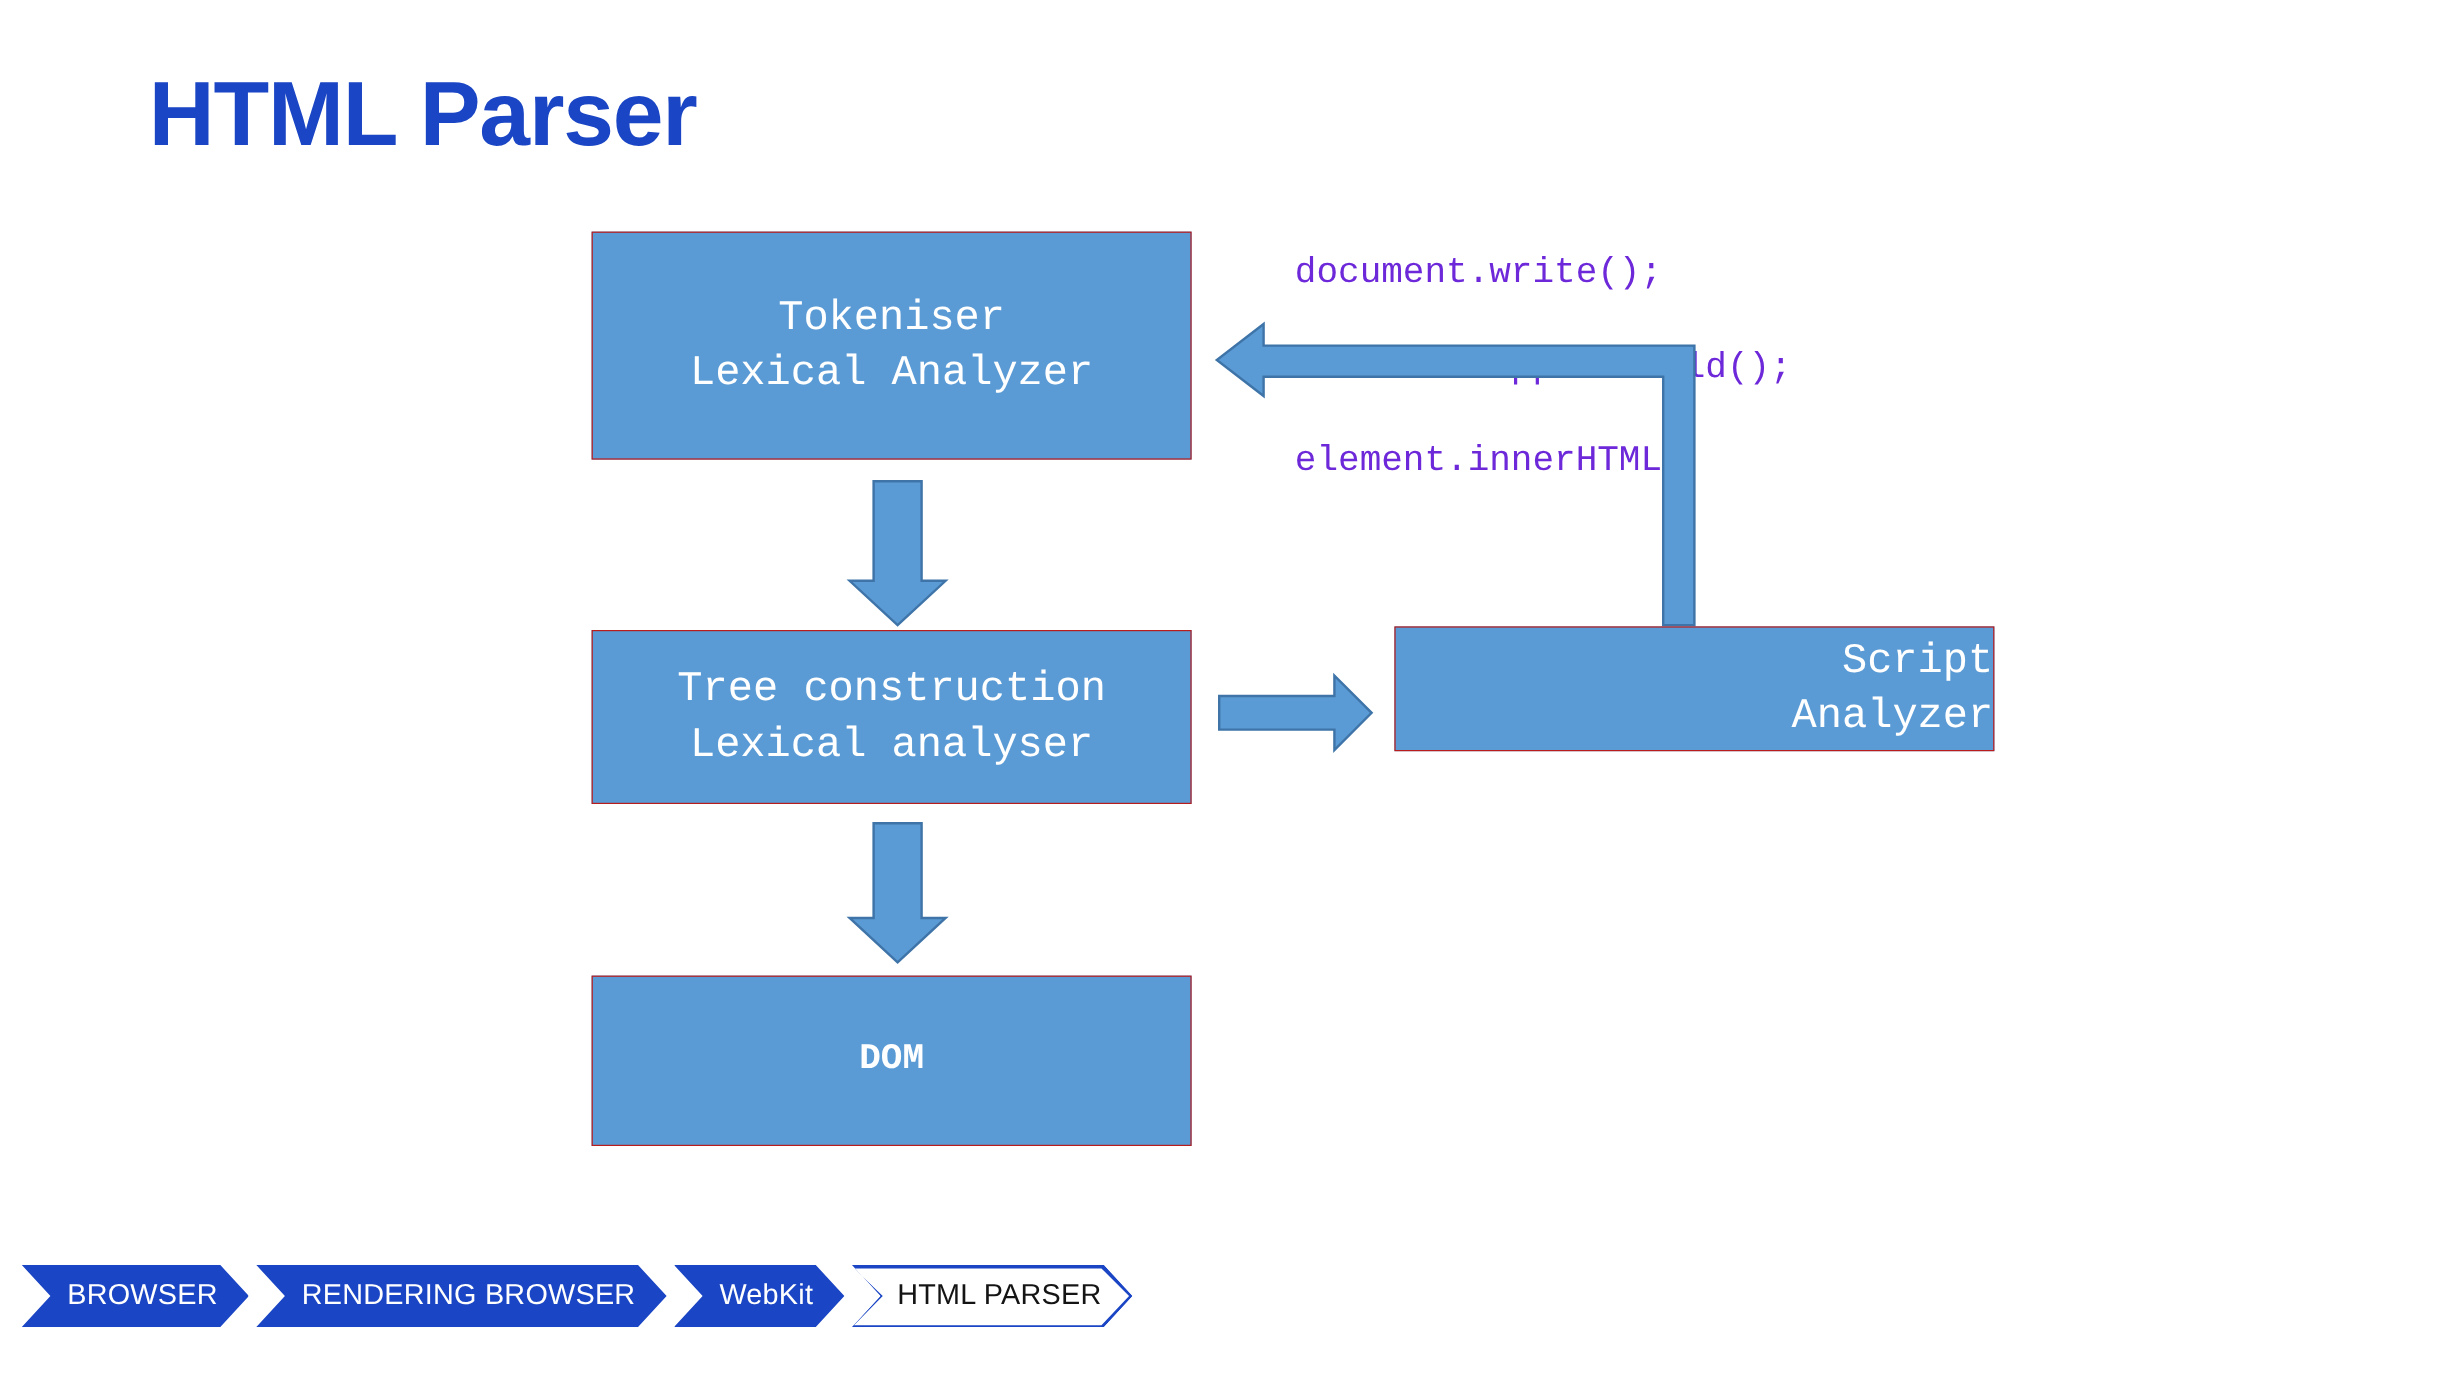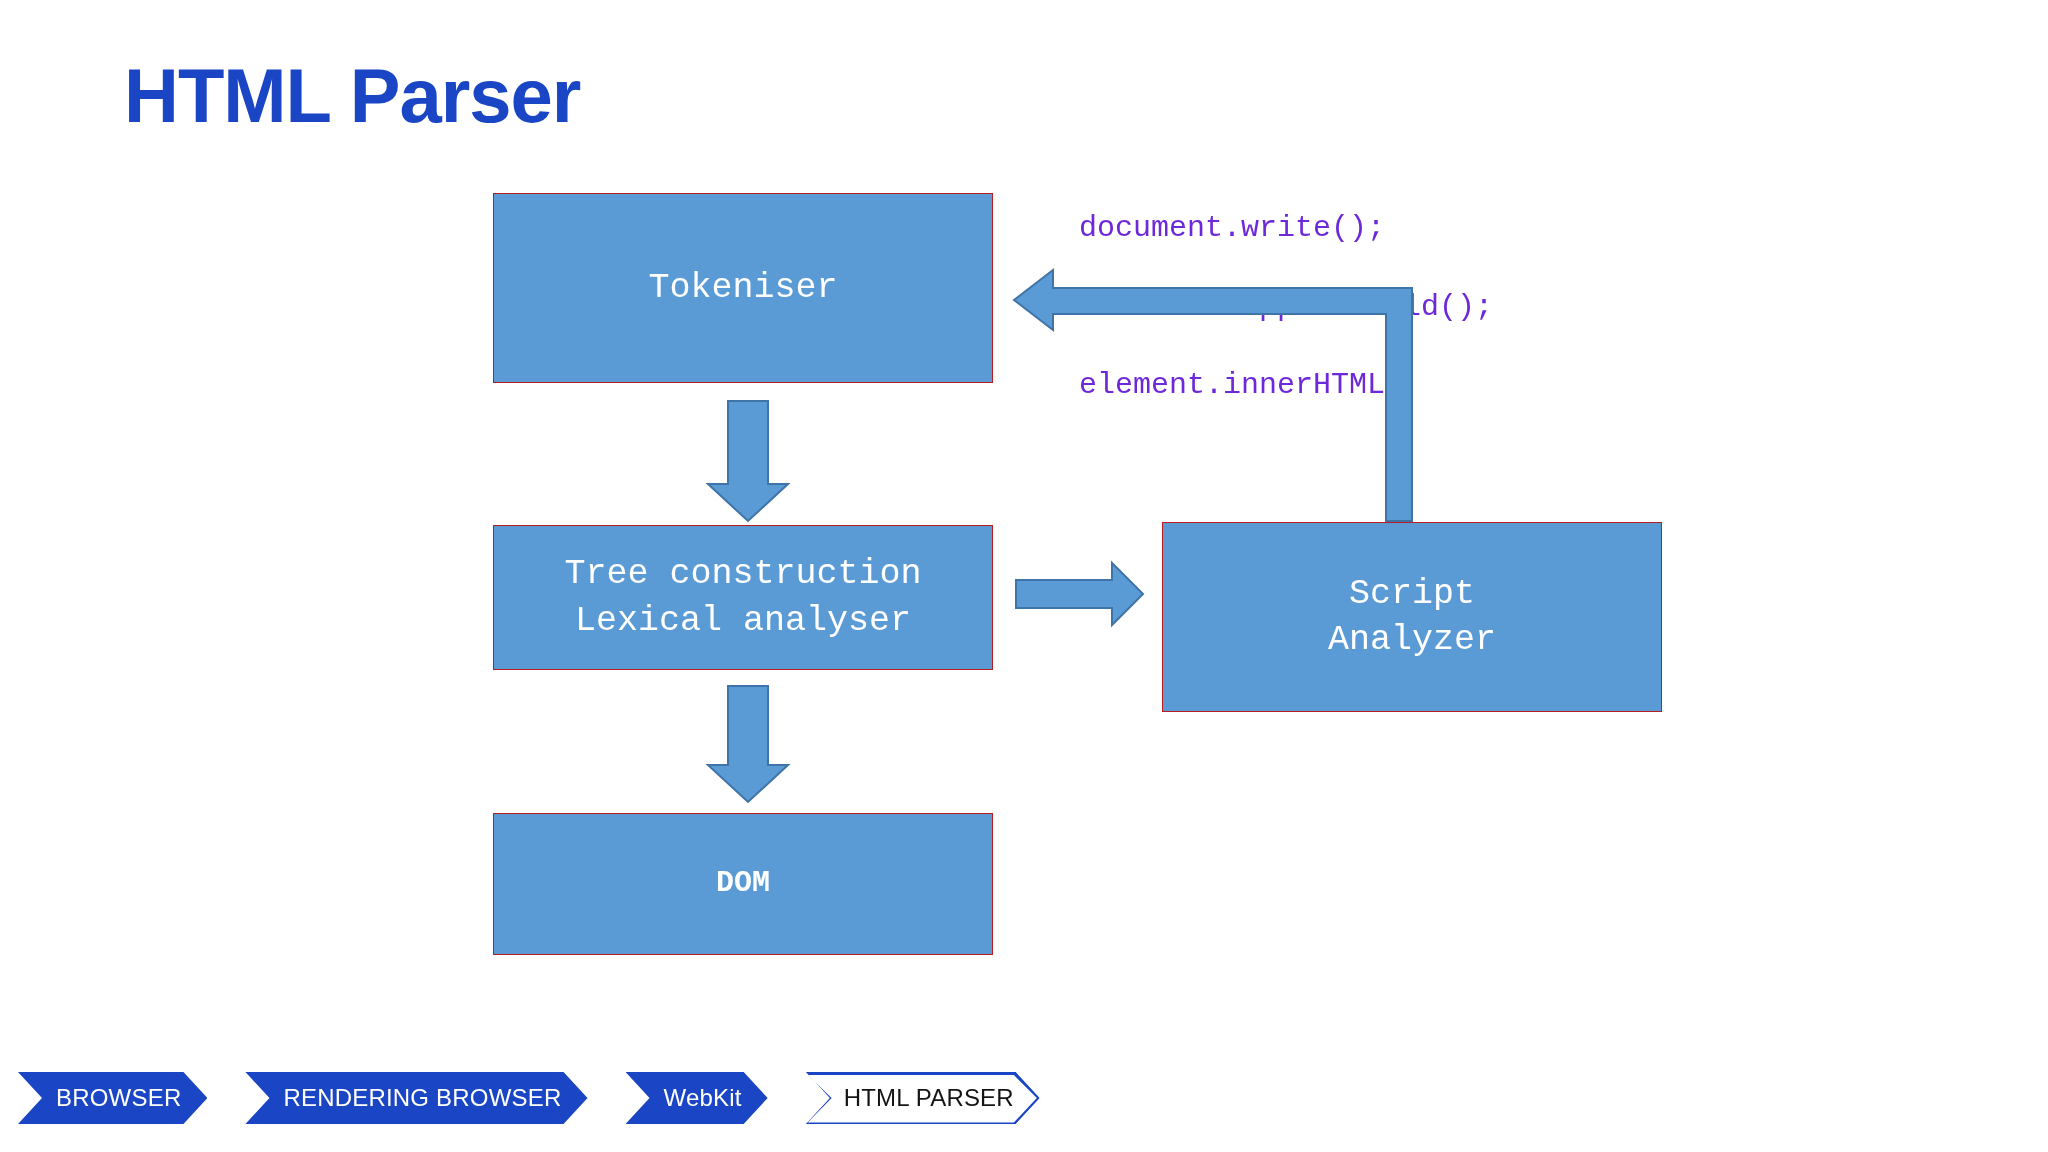--- a/index.html
+++ b/index.html
@@ -66,22 +66,23 @@
     top: 813px;
     width: 500px;
     height: 142px;
     font-size: 30px;
     font-weight: bold;
   }
   #box-script {
     left: 1162px;
     top: 522px;
     width: 500px;
-    height: 190px;
+    height: 104px;
     font-size: 35px;
+    align-items: flex-end;
   }
 
   
   .code-note {
     position: absolute;
     left: 1043px;
     top: 170px;
     font-family: Liberation Mono, monospace;
     font-size: 30px;
     color: #6d28d9;
@@ -102,25 +103,24 @@
     fill: #5B9BD5;
     stroke: #3E74A8;
     stroke-width: 2;
     stroke-linejoin: miter;
   }
 
   
   #breadcrumb {
     position: absolute;
     left: 18px;
-    bottom: 28px;
+    bottom: 46px;
     height: 52px;
     display: flex;
     align-items: stretch;
-    gap: 32px;
   }
   .crumb {
     position: relative;
     height: 52px;
     display: flex;
     align-items: center;
     justify-content: center;
     box-sizing: border-box;
     font-family: "Liberation Sans", sans-serif;
     font-size: 24px;
@@ -170,20 +170,21 @@
 
   <polygon class="arrow-shape" points="728,686 768,686 768,765 788,765 748,802 708,765 728,765"></polygon>
 
   <polygon class="arrow-shape" points="1016,580 1112,580 1112,563 1143,594 1112,625 1112,608 1016,608"></polygon>
 
   <polygon class="arrow-shape" points="1412,521 1412,288 1053,288 1053,270 1014,300 1053,330 1053,314 1386,314 1386,521"></polygon>
 </svg>
 
 <div class="proc-box" id="box-tokeniser">
   <span class="line">Tokeniser</span>
+  <span class="line">Lexical Analyzer</span>
 </div>
 
 <div class="proc-box" id="box-tree">
   <span class="line">Tree construction</span>
   <span class="line">Lexical analyser</span>
 </div>
 
 <div class="proc-box" id="box-dom">
   <span class="line">DOM</span>
 </div>

